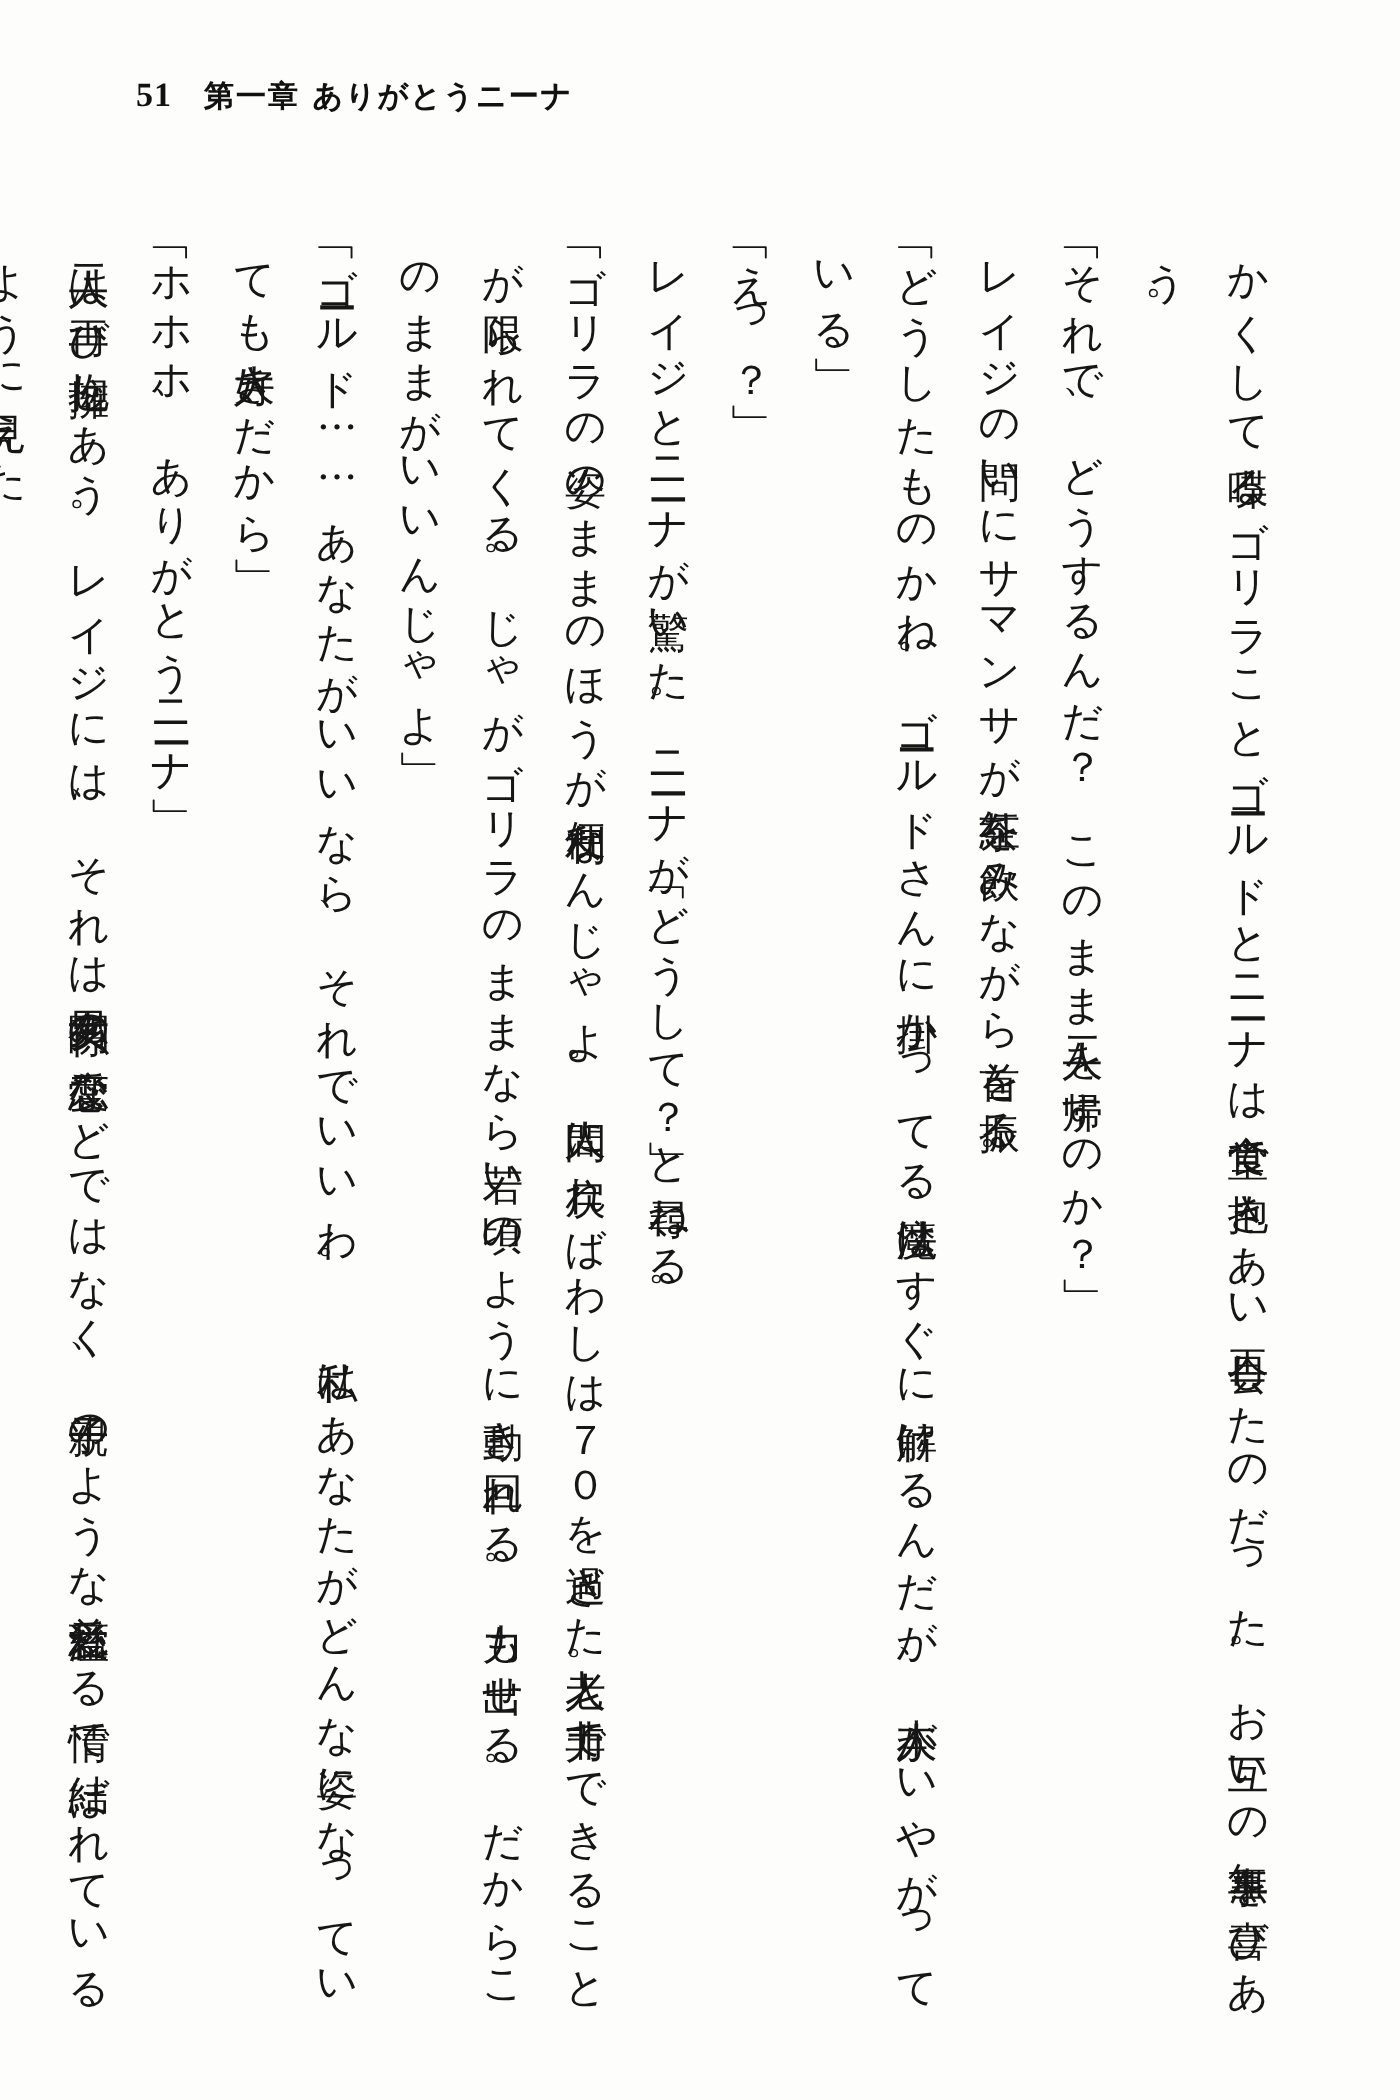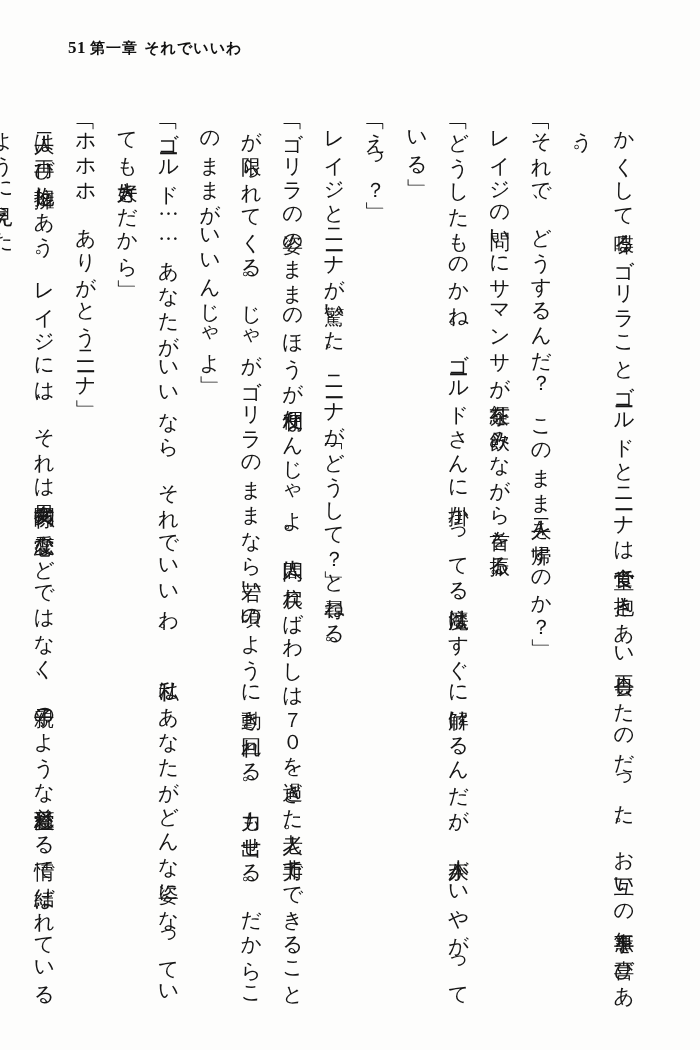--- a/index.html
+++ b/index.html
@@ -21,21 +21,21 @@
     position: relative;
     background: #fdfdfc;
   }
   
   .page-header {
     position: absolute;
     top: 38px;
     left: 68px;
     display: flex;
     align-items: baseline;
-    gap: 4px;
+    gap: 16px;
   }
   .page-number {
     font-family: "Liberation Serif", "DejaVu Serif", serif;
     font-size: 17px;
     font-weight: bold;
     letter-spacing: 0.5px;
     color: #111;
   }
   .chapter-title {
     font-family: "DejaVu Sans", "Liberation Sans", sans-serif;
@@ -70,21 +70,21 @@
   
   .ind1 { padding-top: 21px; }
 </style>
 </head>
 <body>
 
 <div class="page">
 
   <div class="page-header">
     <span class="page-number">51</span>
-    <span class="chapter-title">第一章 それでいいわ</span>
+    <span class="chapter-title">第一章 ありがとうニーナ</span>
   </div>
 
   <div class="body-text" id="body-text">
       <p class="para ind1">かくして喋るゴリラことゴールドとニーナは食堂で抱きあい再会したのだった。お互いの無事を喜びあう。</p>
       <p class="para ind1">「それで、どうするんだ？　このまま二人を帰すのか？」</p>
       <p class="para ind1">レイジの問いにサマンサが紅茶を飲みながら首を振る。</p>
       <p class="para ind1">「どうしたものかね。ゴールドさんに掛かってる魔法はすぐに解けるんだが、本人がいやがっている」</p>
       <p class="para ind1">「えっ？」</p>
       <p class="para ind1">レイジとニーナが驚いた。ニーナが「どうして？」と尋ねる。</p>
       <p class="para ind1">「ゴリラの姿のままのほうが便利なんじゃよ。人間に戻ればわしは７０を過ぎた老人。非力でできることが限られてくる。じゃがゴリラのままなら若い頃のように動き回れる。力も出せる。だからこのままがいいんじゃよ」</p>

